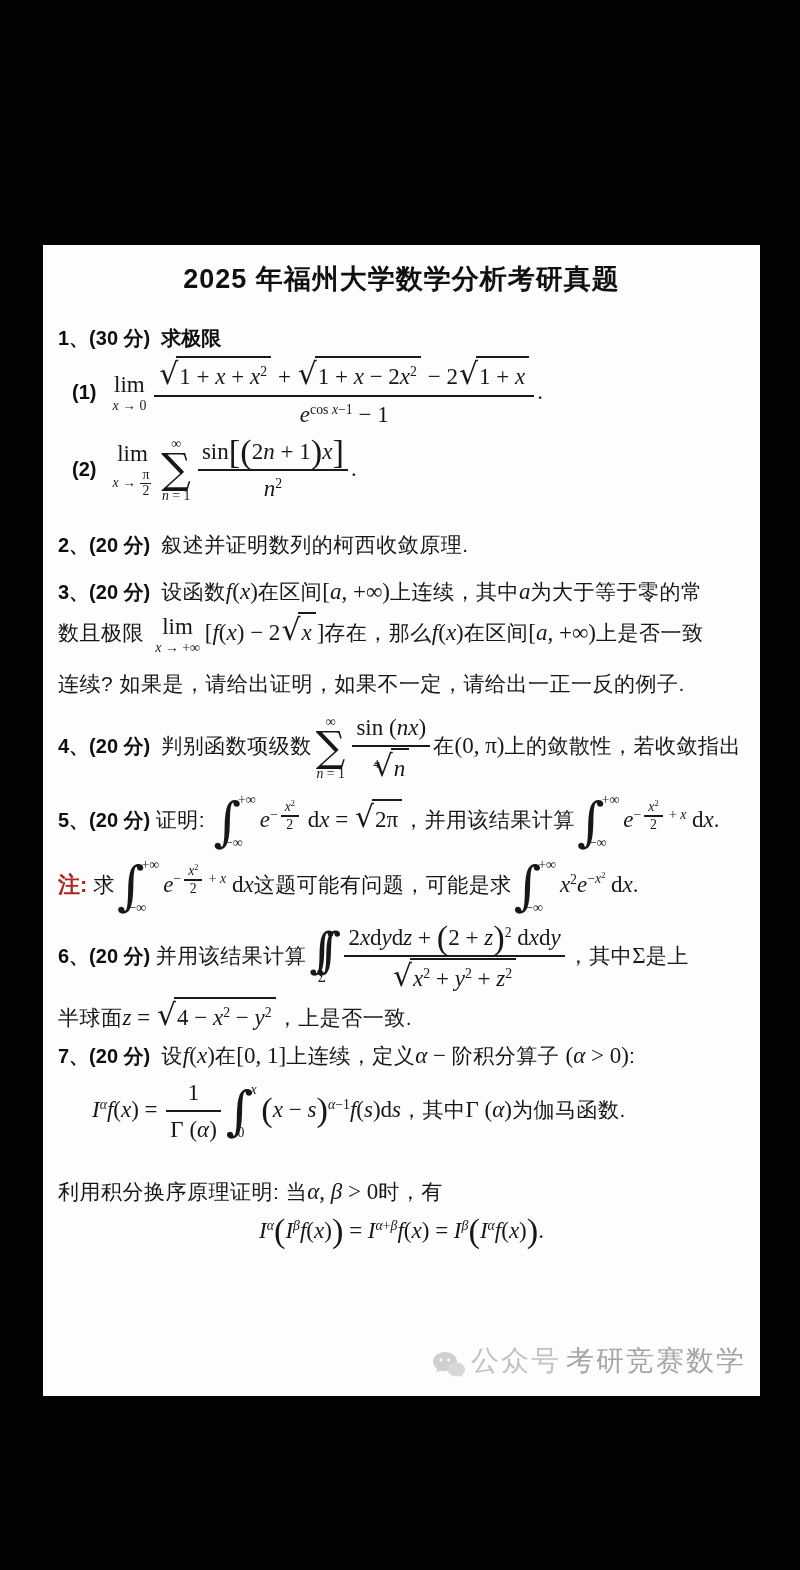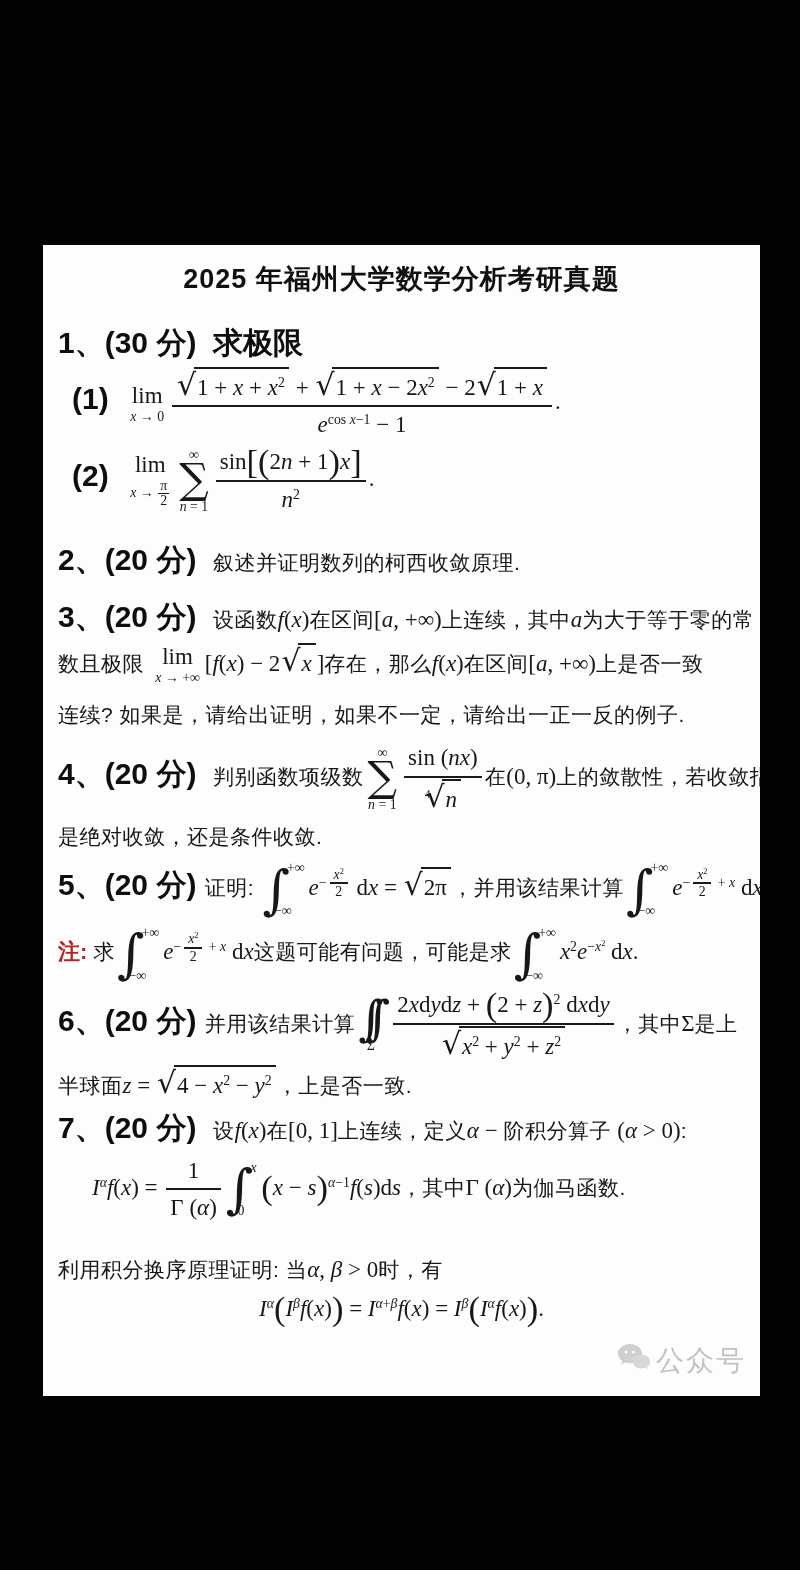--- a/index.html
+++ b/index.html
@@ -39,21 +39,21 @@
   [data-name="q5-line"]{margin-top:8px;}
   [data-name="note-line"]{margin-top:8px;}
   [data-name="q6-line-1"]{margin-top:6px;}
   [data-name="q6-line-2"]{margin-top:2px;}
   [data-name="q7-line-1"]{margin-top:4px;}
   [data-name="q7-formula-1"]{margin:4px 0 0 34px;}
   [data-name="q7-line-2"]{margin-top:28px;}
   [data-name="q7-formula-2"]{margin-top:6px;text-align:center;}
   
   .cn{font-family:"Liberation Sans","DejaVu Sans",sans-serif;font-size:21px;color:#161616;letter-spacing:.5px;}
-  .cb{font-family:"Liberation Sans","DejaVu Sans",sans-serif;font-size:30px;font-weight:700;color:#0e0e0e;}
+  .cb{font-family:"Liberation Sans","DejaVu Sans",sans-serif;font-size:20px;font-weight:700;color:#0e0e0e;}
   .crd{font-family:"Liberation Sans","DejaVu Sans",sans-serif;font-size:22px;font-weight:700;color:#b32424;}
   .vi{font-style:italic;}
   .vm{font-style:normal;}
   
   .sup{font-size:.6em;vertical-align:.6em;line-height:1;}
   .frac{display:inline-block;vertical-align:middle;text-align:center;margin:0 3px;}
   .fnum{display:block;padding:0 4px 1px 4px;border-bottom:2px solid #1a1a1a;}
   .fden{display:block;padding:1px 4px 0 4px;}
   .sqrt{display:inline-flex;align-items:baseline;margin:0 1px;}
   .rsign{font-size:1.3em;line-height:.9;margin-right:-2px;}
@@ -77,21 +77,21 @@
   .iintw{display:inline-flex;flex-direction:column;align-items:center;vertical-align:middle;margin:0 3px;line-height:1;}
   .iintg{font-size:2.1em;line-height:.8;letter-spacing:-.38em;padding-right:.32em;}
   .iintb{font-size:.6em;margin-top:2px;transform:translateX(-2px);}
   .bgd{font-size:1.5em;line-height:.7;vertical-align:-.12em;font-weight:400;}
   .mrow{display:inline;}
   
   .sumg,.intg,.iintg,.rsign{font-family:"DejaVu Serif","DejaVu Sans",serif;}
   
   .watermark{
     position:absolute;right:14px;bottom:16px;
-    display:flex;align-items:flex-start;gap:5px;
+    display:flex;align-items:flex-end;gap:5px;
     font-family:Liberation Sans, sans-serif;
     pointer-events:none;
   }
   .wm-icon{opacity:.7;flex:0 0 auto;}
   .wm1{font-size:28px;color:#c2c2c2;letter-spacing:2px;}
   .wm2{font-size:28px;color:#a6a6a6;letter-spacing:2px;}
 </style>
 </head>
 <body>
 
@@ -133,21 +133,20 @@
         <div class="line" data-name="q3-line-3"><span class="mrow" data-name="math-row"><span class="cn" data-name="text-run">连续? 如果是，请给出证明，如果不一定，请给出一正一反的例子.</span></span></div>
         <div class="line" data-name="q4-line-1"><span class="mrow" data-name="math-row"><span class="cb" data-name="bold-label">4、(20 分)&nbsp; </span><span class="cn" data-name="text-run">判别函数项级数</span><span class="sumw" data-name="summation-operator">
               <span class="sumt" data-name="summation-upper"><span class="vm" data-name="math-text">∞</span></span>
               <span class="sumg" data-name="sigma-glyph">∑</span>
               <span class="sumb" data-name="summation-lower"><span class="mrow" data-name="math-row"><span class="vi" data-name="math-variable">n</span><span class="vm" data-name="math-text"> = 1</span></span></span>
             </span><span class="frac" data-name="fraction"><span class="fnum" data-name="numerator"><span class="mrow" data-name="math-row"><span class="vm" data-name="math-text">sin (</span><span class="vi" data-name="math-variable">n</span><span class="vi" data-name="math-variable">x</span><span class="vm" data-name="math-text">)</span></span></span><span class="fden" data-name="denominator"><span class="mrow" data-name="math-row"><span class="sqrt" data-name="radical">
                     <span class="ridx" data-name="radical-index">4</span>
                     <span class="rsign" data-name="radical-sign">√</span>
                     <span class="rbody" data-name="radicand"><span class="mrow" data-name="math-row"><span class="vi" data-name="math-variable">n</span></span></span>
                   </span></span></span></span><span class="cn" data-name="text-run">在</span><span class="vm" data-name="math-text">(0, π)</span><span class="cn" data-name="text-run">上的敛散性，若收敛指出</span></span></div>
-        <div class="line" data-name="q4-line-2"><span class="mrow" data-name="math-row"><span class="cn" data-name="text-run">是绝对收敛，还是条件收敛.</span></span></div>
         <div class="line" data-name="q5-line"><span class="mrow" data-name="math-row"><span class="cb" data-name="bold-label">5、(20 分)&nbsp;</span><span class="cn" data-name="text-run">证明:&nbsp;</span><span class="intw" data-name="integral-operator">
               <span class="intg" data-name="integral-glyph">∫</span>
               <span class="intl" data-name="integral-limits">
                 <span class="intup" data-name="integral-upper"><span class="vm" data-name="math-text">+∞</span></span>
                 <span class="intdn" data-name="integral-lower"><span class="vm" data-name="math-text">−∞</span></span>
               </span>
             </span><span class="vi" data-name="math-variable">e</span><span class="sup" data-name="superscript"><span class="mrow" data-name="math-row"><span class="vm" data-name="math-text">−</span><span class="frac" data-name="fraction"><span class="fnum" data-name="numerator"><span class="mrow" data-name="math-row"><span class="vi" data-name="math-variable">x</span><span class="sup" data-name="superscript"><span class="vm" data-name="math-text">2</span></span></span></span><span class="fden" data-name="denominator"><span class="vm" data-name="math-text">2</span></span></span></span></span><span class="vm" data-name="math-text"> d</span><span class="vi" data-name="math-variable">x</span><span class="vm" data-name="math-text"> = </span><span class="sqrt" data-name="radical">
               <span class="rsign" data-name="radical-sign">√</span>
               <span class="rbody" data-name="radicand"><span class="mrow" data-name="math-row"><span class="vm" data-name="math-text">2π</span></span></span>
             </span><span class="cn" data-name="text-run">，并用该结果计算</span><span class="intw" data-name="integral-operator">
@@ -193,15 +192,16 @@
         <div class="line" data-name="q7-formula-2"><span class="mrow" data-name="math-row"><span class="vi" data-name="math-variable">I</span><span class="sup" data-name="superscript"><span class="vi" data-name="math-variable">α</span></span><span class="bgd" data-name="delimiter">(</span><span class="vi" data-name="math-variable">I</span><span class="sup" data-name="superscript"><span class="vi" data-name="math-variable">β</span></span><span class="vi" data-name="math-variable">f</span><span class="vm" data-name="math-text">(</span><span class="vi" data-name="math-variable">x</span><span class="vm" data-name="math-text">)</span><span class="bgd" data-name="delimiter">)</span><span class="vm" data-name="math-text"> = </span><span class="vi" data-name="math-variable">I</span><span class="sup" data-name="superscript"><span class="mrow" data-name="math-row"><span class="vi" data-name="math-variable">α</span><span class="vm" data-name="math-text">+</span><span class="vi" data-name="math-variable">β</span></span></span><span class="vi" data-name="math-variable">f</span><span class="vm" data-name="math-text">(</span><span class="vi" data-name="math-variable">x</span><span class="vm" data-name="math-text">) = </span><span class="vi" data-name="math-variable">I</span><span class="sup" data-name="superscript"><span class="vi" data-name="math-variable">β</span></span><span class="bgd" data-name="delimiter">(</span><span class="vi" data-name="math-variable">I</span><span class="sup" data-name="superscript"><span class="vi" data-name="math-variable">α</span></span><span class="vi" data-name="math-variable">f</span><span class="vm" data-name="math-text">(</span><span class="vi" data-name="math-variable">x</span><span class="vm" data-name="math-text">)</span><span class="bgd" data-name="delimiter">)</span><span class="vm" data-name="math-text">.</span></span></div>
       </div>
     <div class="watermark" data-name="watermark">
       <svg class="wm-icon" data-name="wechat-chat-bubbles-icon" width="34" height="30" viewBox="0 0 34 30" aria-hidden="true">
         <path d="M13 2C6.4 2 1 6.3 1 11.6c0 3 1.7 5.7 4.3 7.5L4 22.6l4.2-2.2c1.5.5 3.1.8 4.8.8 6.6 0 12-4.3 12-9.6S19.6 2 13 2z" fill="#bcbcbc"></path>
         <circle cx="9" cy="10" r="1.5" fill="#fdfdfd"></circle>
         <circle cx="16.5" cy="10" r="1.5" fill="#fdfdfd"></circle>
         <path d="M24.5 12.4c-4.9 0-8.9 3.1-8.9 7 0 3.9 4 7 8.9 7 1.3 0 2.5-.2 3.6-.6l3.2 1.7-1.1-2.7c1.8-1.3 3-3.2 3-5.4 0-3.9-4-7-8.7-7z" fill="#c9c9c9"></path>
       </svg>
       <span class="wm1" data-name="watermark-label">公众号</span>
+      <span class="wm2" data-name="watermark-brand">考研竞赛数学</span>
     </div>
   </section>
 </div>
 
 </body></html>

